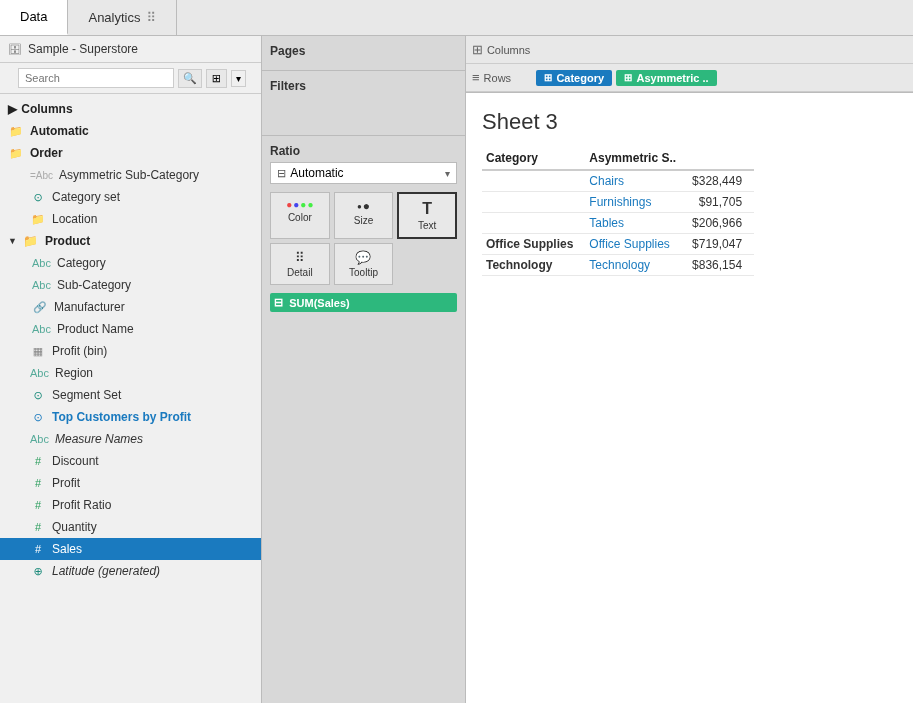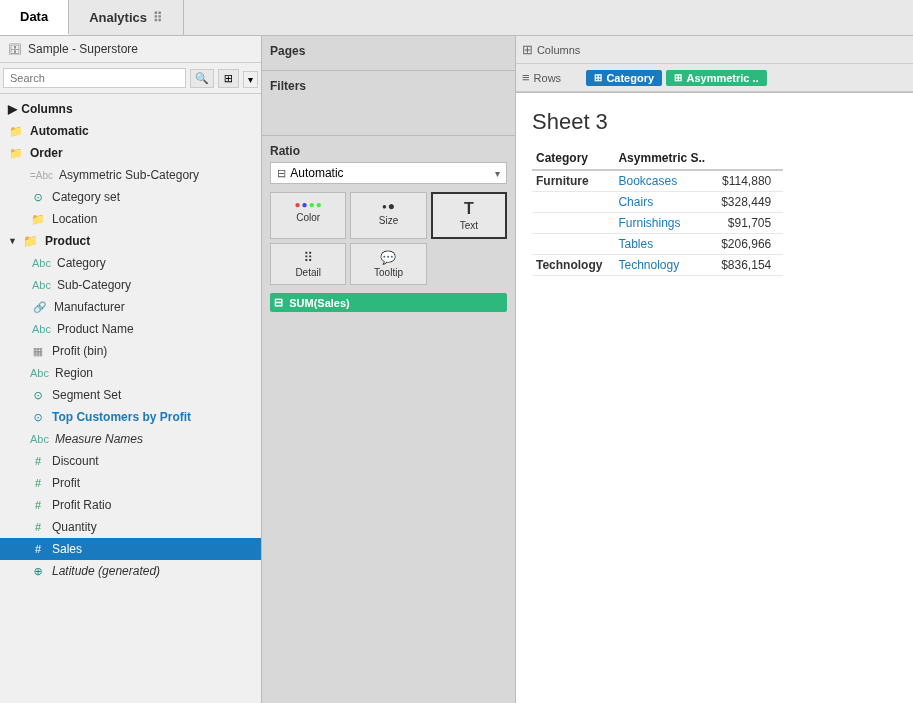--- a/index.html
+++ b/index.html
@@ -21,21 +21,21 @@
       border-bottom: 1px solid #bbb;
       height: 36px;
       flex-shrink: 0;
     }
     .top-tab {
       padding: 0 20px;
       display: flex;
       align-items: center;
       cursor: pointer;
       font-size: 13px;
-      font-weight: 700;
+      font-weight: 400;
       color: #333;
       border-right: 1px solid #bbb;
       height: 100%;
     }
     .top-tab.active {
       background: #fff;
       border-bottom: 2px solid #fff;
       color: #000;
     }
 
@@ -67,24 +67,24 @@
     .datasource-icon {
       color: #666;
       font-size: 11px;
     }
     .datasource-name {
       font-size: 12px;
       color: #333;
     }
 
     .search-bar {
-      padding: 5px 3px;
+      padding: 5px 18px;
       border-bottom: 1px solid #ccc;
       display: flex;
-      align-items: flex-end;
+      align-items: center;
       gap: 4px;
     }
     .search-input {
       flex: 1;
       border: 1px solid #ccc;
       padding: 3px 6px;
       font-size: 11px;
       background: white;
       outline: none;
     }
@@ -158,21 +158,21 @@
       text-align: center;
     }
     .icon-blue { color: #1a7abf; }
     .icon-green { color: #2a9d5c; }
     .icon-teal { color: #1a8a7a; }
     .icon-gray { color: #888; }
     .icon-white { color: white; }
 
     
     .middle-panel {
-      width: 254px;
+      width: 204px;
       background: #d8d8d8;
       border-right: 1px solid #bbb;
       display: flex;
       flex-direction: column;
       flex-shrink: 0;
     }
 
     .panel-section {
       padding: 8px;
       border-bottom: 1px solid #bbb;
@@ -613,41 +613,41 @@
 
       <table class="data-table">
         <thead>
           <tr>
             <th>Category</th>
             <th>Asymmetric S..</th>
             <th></th>
           </tr>
         </thead>
         <tbody id="table-body">
-        <tr>
-              <td style="font-weight: 700;">Furniture</td>
-              <td class="link-cell">Bookcases</td>
-              <td class="number-cell">$114,880</td>
-            </tr>
             <tr>
               <td></td>
               <td class="link-cell">Chairs</td>
               <td class="number-cell">$328,449</td>
             </tr>
             <tr>
               <td></td>
               <td class="link-cell">Furnishings</td>
               <td class="number-cell">$91,705</td>
             </tr>
             <tr>
               <td></td>
               <td class="link-cell">Tables</td>
               <td class="number-cell">$206,966</td>
             </tr>
             <tr>
+              <td style="font-weight: 700;">Office Supplies</td>
+              <td class="link-cell">Office Supplies</td>
+              <td class="number-cell">$719,047</td>
+            </tr>
+            <tr>
               <td style="font-weight: 700;">Technology</td>
               <td class="link-cell">Technology</td>
               <td class="number-cell">$836,154</td>
             </tr>
           </tbody>
       </table>
     </div>
   </div>
 </div>
 

